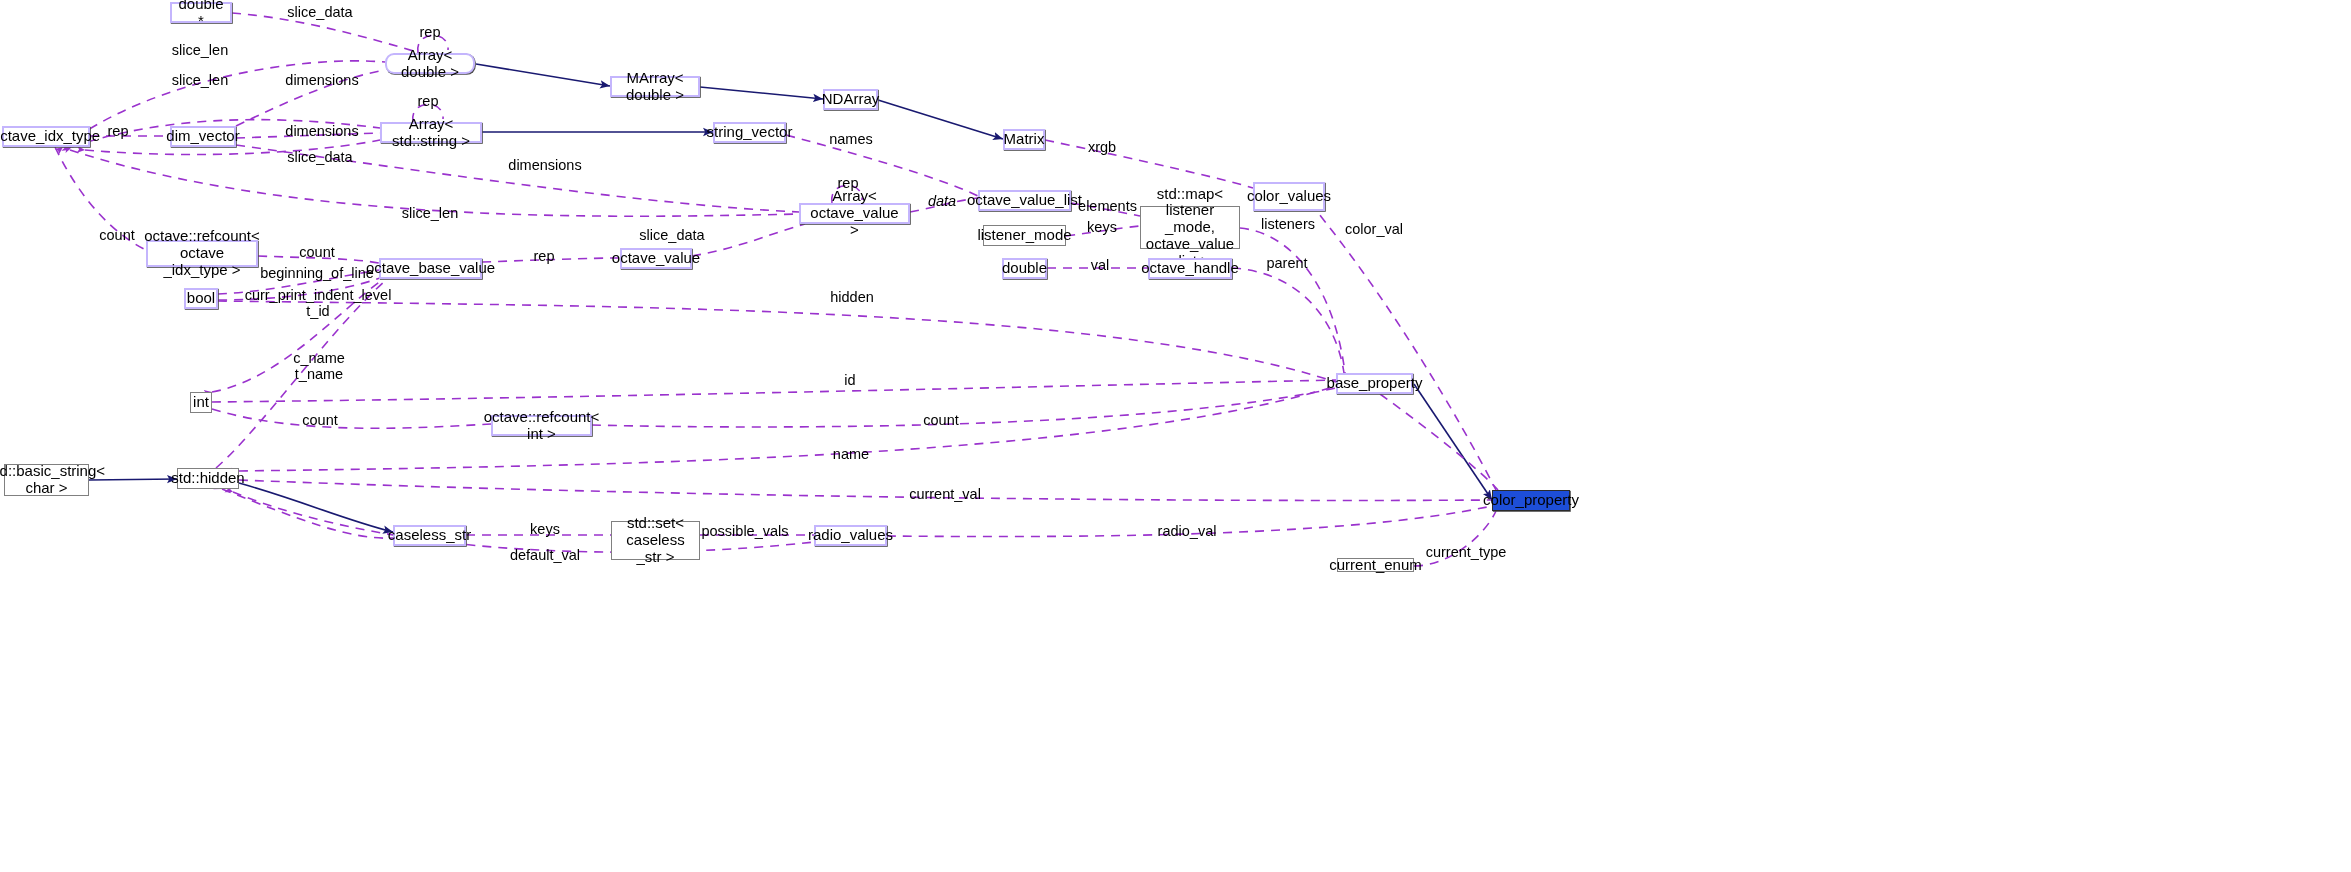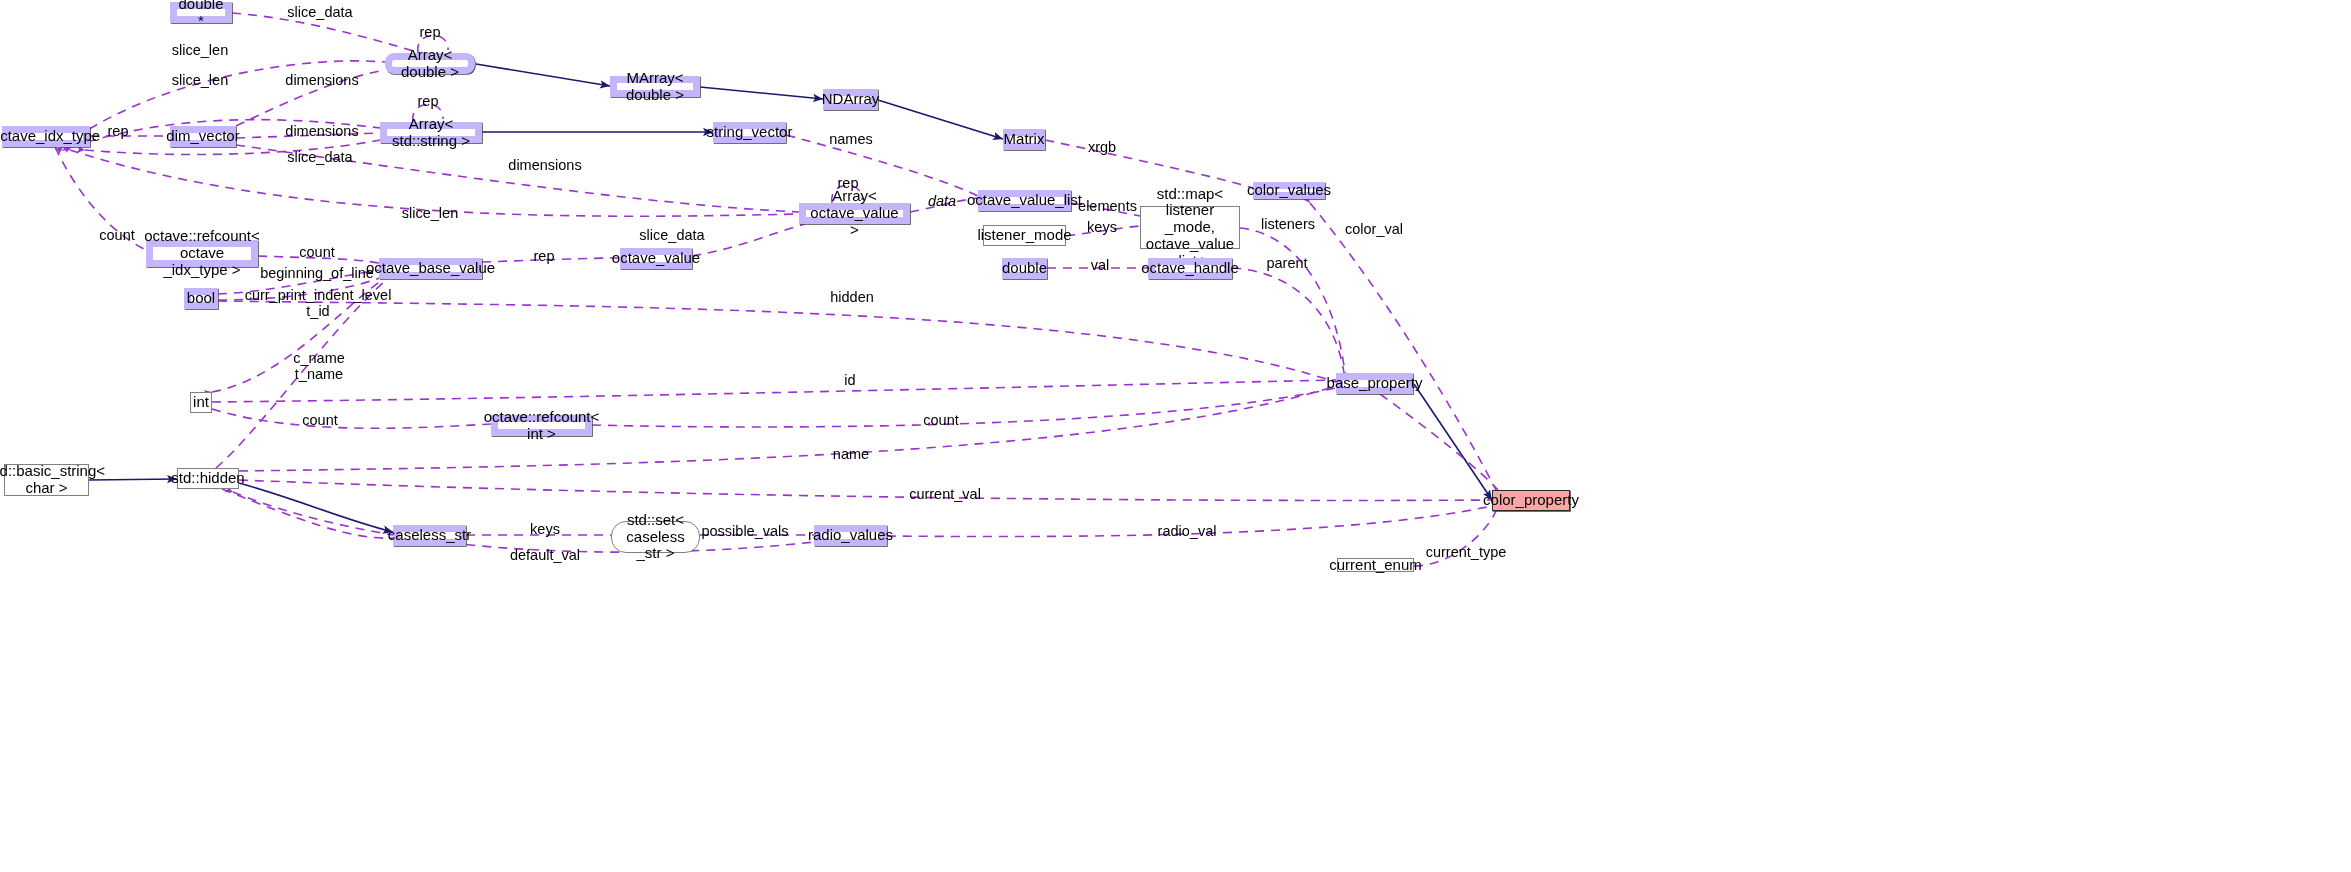--- a/index.html
+++ b/index.html
@@ -22,22 +22,22 @@
     text-align:center;
     background:#ffffff;
     border:1px solid #808080;
     color:#000000;
     font-size:15px;
     line-height:1.12;
     white-space:pre-line;
     padding:1px 3px;
     z-index:5;
   }
-  .node.strong{border:7px solid #c4b5fd; box-shadow:0.8px 0.8px 0 #4d4d4d;}
-  .node.center{background:#fca5a5;border:1px solid #2b2b2b;box-shadow:0.8px 0.8px 0 #4d4d4d;}
+  .node.strong{border:2px solid #c4b5fd; box-shadow:0.8px 0.8px 0 #4d4d4d;}
+  .node.center{background:#1d4ed8;border:1px solid #2b2b2b;box-shadow:0.8px 0.8px 0 #4d4d4d;}
   .edge-label{
     position:absolute;
     font-size:14.5px;
     color:#000000;
     font-family:"Liberation Sans","DejaVu Sans",sans-serif;
     white-space:pre-line;
     text-align:center;
     line-height:1.12;
     z-index:6;
     transform:translate(-50%,-50%);
@@ -165,37 +165,37 @@
       <div class="node strong" style="left: 2px; top: 126px; width: 88px; height: 21px;">octave_idx_type</div>
       <div class="node strong" style="left: 170px; top: 126px; width: 66px; height: 21px;">dim_vector</div>
       <div class="node strong" style="left: 380px; top: 122px; width: 102px; height: 21px;">Array&lt; std::string &gt;</div>
       <div class="node strong" style="left: 713px; top: 122px; width: 73px; height: 21px;">string_vector</div>
       <div class="node strong" style="left: 799px; top: 203px; width: 111px; height: 21px;">Array&lt; octave_value &gt;</div>
       <div class="node strong" style="left: 978px; top: 190px; width: 93px; height: 21px;">octave_value_list</div>
       <div class="node" style="left: 983px; top: 225px; width: 83px; height: 21px;">listener_mode</div>
       <div class="node" style="left: 1140px; top: 206px; width: 100px; height: 43px;">std::map&lt; listener
 _mode, octave_value
 _list &gt;</div>
-      <div class="node strong" style="left: 1253px; top: 182px; width: 72px; height: 17px;">color_values</div>
+      <div class="node strong" style="left: 1253px; top: 182px; width: 72px; height: 29px;">color_values</div>
       <div class="node strong" style="left: 620px; top: 248px; width: 72px; height: 21px;">octave_value</div>
       <div class="node strong" style="left: 379px; top: 258px; width: 103px; height: 21px;">octave_base_value</div>
       <div class="node strong" style="left: 146px; top: 240px; width: 112px; height: 27px;">octave::refcount&lt; octave
 _idx_type &gt;</div>
       <div class="node strong" style="left: 1002px; top: 258px; width: 45px; height: 21px;">double</div>
       <div class="node strong" style="left: 1148px; top: 258px; width: 84px; height: 21px;">octave_handle</div>
       <div class="node strong" style="left: 184px; top: 288px; width: 34px; height: 21px;">bool</div>
       <div class="node" style="left: 190px; top: 392px; width: 22px; height: 21px;">int</div>
       <div class="node strong" style="left: 1336px; top: 373px; width: 77px; height: 21px;">base_property</div>
       <div class="node strong" style="left: 491px; top: 415px; width: 101px; height: 21px;">octave::refcount&lt; int &gt;</div>
       <div class="node" style="left: 4px; top: 464px; width: 85px; height: 32px;">std::basic_string&lt;
 char &gt;</div>
       <div class="node" style="left: 177px; top: 468px; width: 62px; height: 21px;">std::hidden</div>
       <div class="node center" style="left: 1492px; top: 490px; width: 78px; height: 21px;">color_property</div>
       <div class="node strong" style="left: 393px; top: 525px; width: 73px; height: 21px;">caseless_str</div>
-      <div class="node" style="left: 611px; top: 521px; width: 89px; height: 32px; border-radius: 15px;">std::set&lt; caseless
+      <div class="node" style="left: 611px; top: 521px; width: 89px; height: 39px;">std::set&lt; caseless
 _str &gt;</div>
       <div class="node strong" style="left: 814px; top: 525px; width: 73px; height: 21px;">radio_values</div>
       <div class="node" style="left: 1337px; top: 558px; width: 77px; height: 14px;">current_enum</div>
     </div>
   <div id="labels-layer">
       <div class="edge-label" style="left: 320px; top: 12px;">slice_data</div>
       <div class="edge-label" style="left: 430px; top: 32px;">rep</div>
       <div class="edge-label" style="left: 200px; top: 50px;">slice_len</div>
       <div class="edge-label" style="left: 200px; top: 80px;">slice_len</div>
       <div class="edge-label" style="left: 322px; top: 80px;">dimensions</div>

